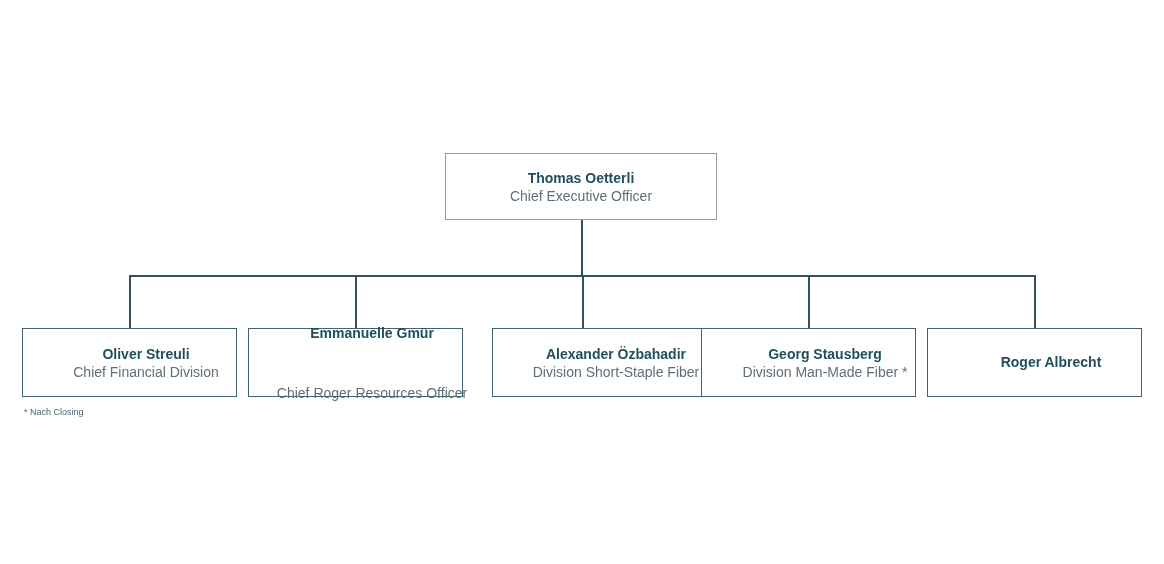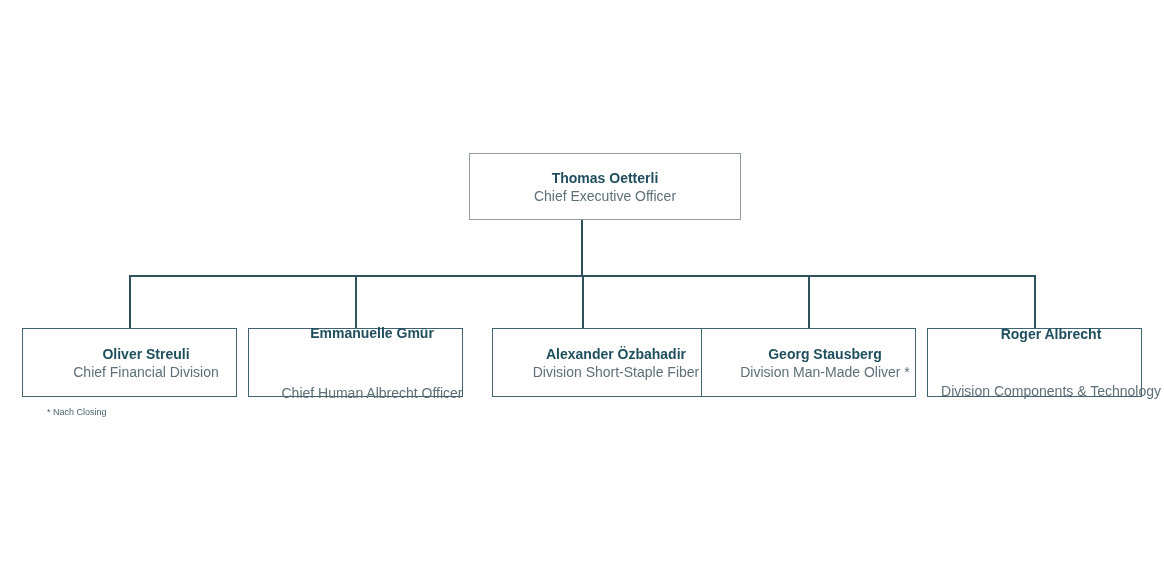--- a/index.html
+++ b/index.html
@@ -33,21 +33,21 @@
     color: #1f4e5e;
     white-space: nowrap;
   }
   .node .person-role {
     font-size: 14px;
     line-height: 15px;
     color: #5d7077;
     white-space: nowrap;
   }
   .node-root {
-    left: 469px;
+    left: 445px;
     top: 153px;
     width: 272px;
     height: 67px;
     border: 1.5px solid #8f9da2;
   }
   .node-child {
     top: 328px;
     width: 215px;
     height: 69px;
     border: 1.5px solid #3f6370;
@@ -71,21 +71,20 @@
   .conn-drop-3 { left: 808px; }
   .conn-drop-4 { left: 1034px; }
   .footnote {
     position: absolute;
     left: 24px;
     top: 406px;
     font-size: 9px;
     line-height: 12px;
     color: #4b636c;
     white-space: nowrap;
-    margin-left: 23px;
   }
 </style>
 </head>
 <body>
 
 <div class="canvas">
 
   <div class="conn conn-root-drop"></div>
   <div class="conn conn-main-h"></div>
   <div class="conn conn-drop conn-drop-0"></div>
@@ -99,33 +98,32 @@
     <div class="person-role">Chief Executive Officer</div>
   </div>
 
   <div class="node node-child node-child-0">
     <div class="person-name">Oliver Streuli</div>
     <div class="person-role">Chief Financial Division</div>
   </div>
 
   <div class="node node-child node-child-1">
     <div class="person-name">Emmanuelle Gmür</div>
-    <div class="person-role">Chief Human Albrecht Officer</div>
+    <div class="person-role">Chief Roger Resources Officer</div>
   </div>
 
   <div class="node node-child node-child-2">
     <div class="person-name">Alexander Özbahadir</div>
     <div class="person-role">Division Short-Staple Fiber</div>
   </div>
 
   <div class="node node-child node-child-3">
     <div class="person-name">Georg Stausberg</div>
-    <div class="person-role">Division Man-Made Oliver *</div>
+    <div class="person-role">Division Man-Made Fiber *</div>
   </div>
 
   <div class="node node-child node-child-4">
     <div class="person-name">Roger Albrecht</div>
-    <div class="person-role">Division Components &amp; Technology</div>
   </div>
 
   <div class="footnote">* Nach Closing</div>
 
 </div>
 
 </body></html>

